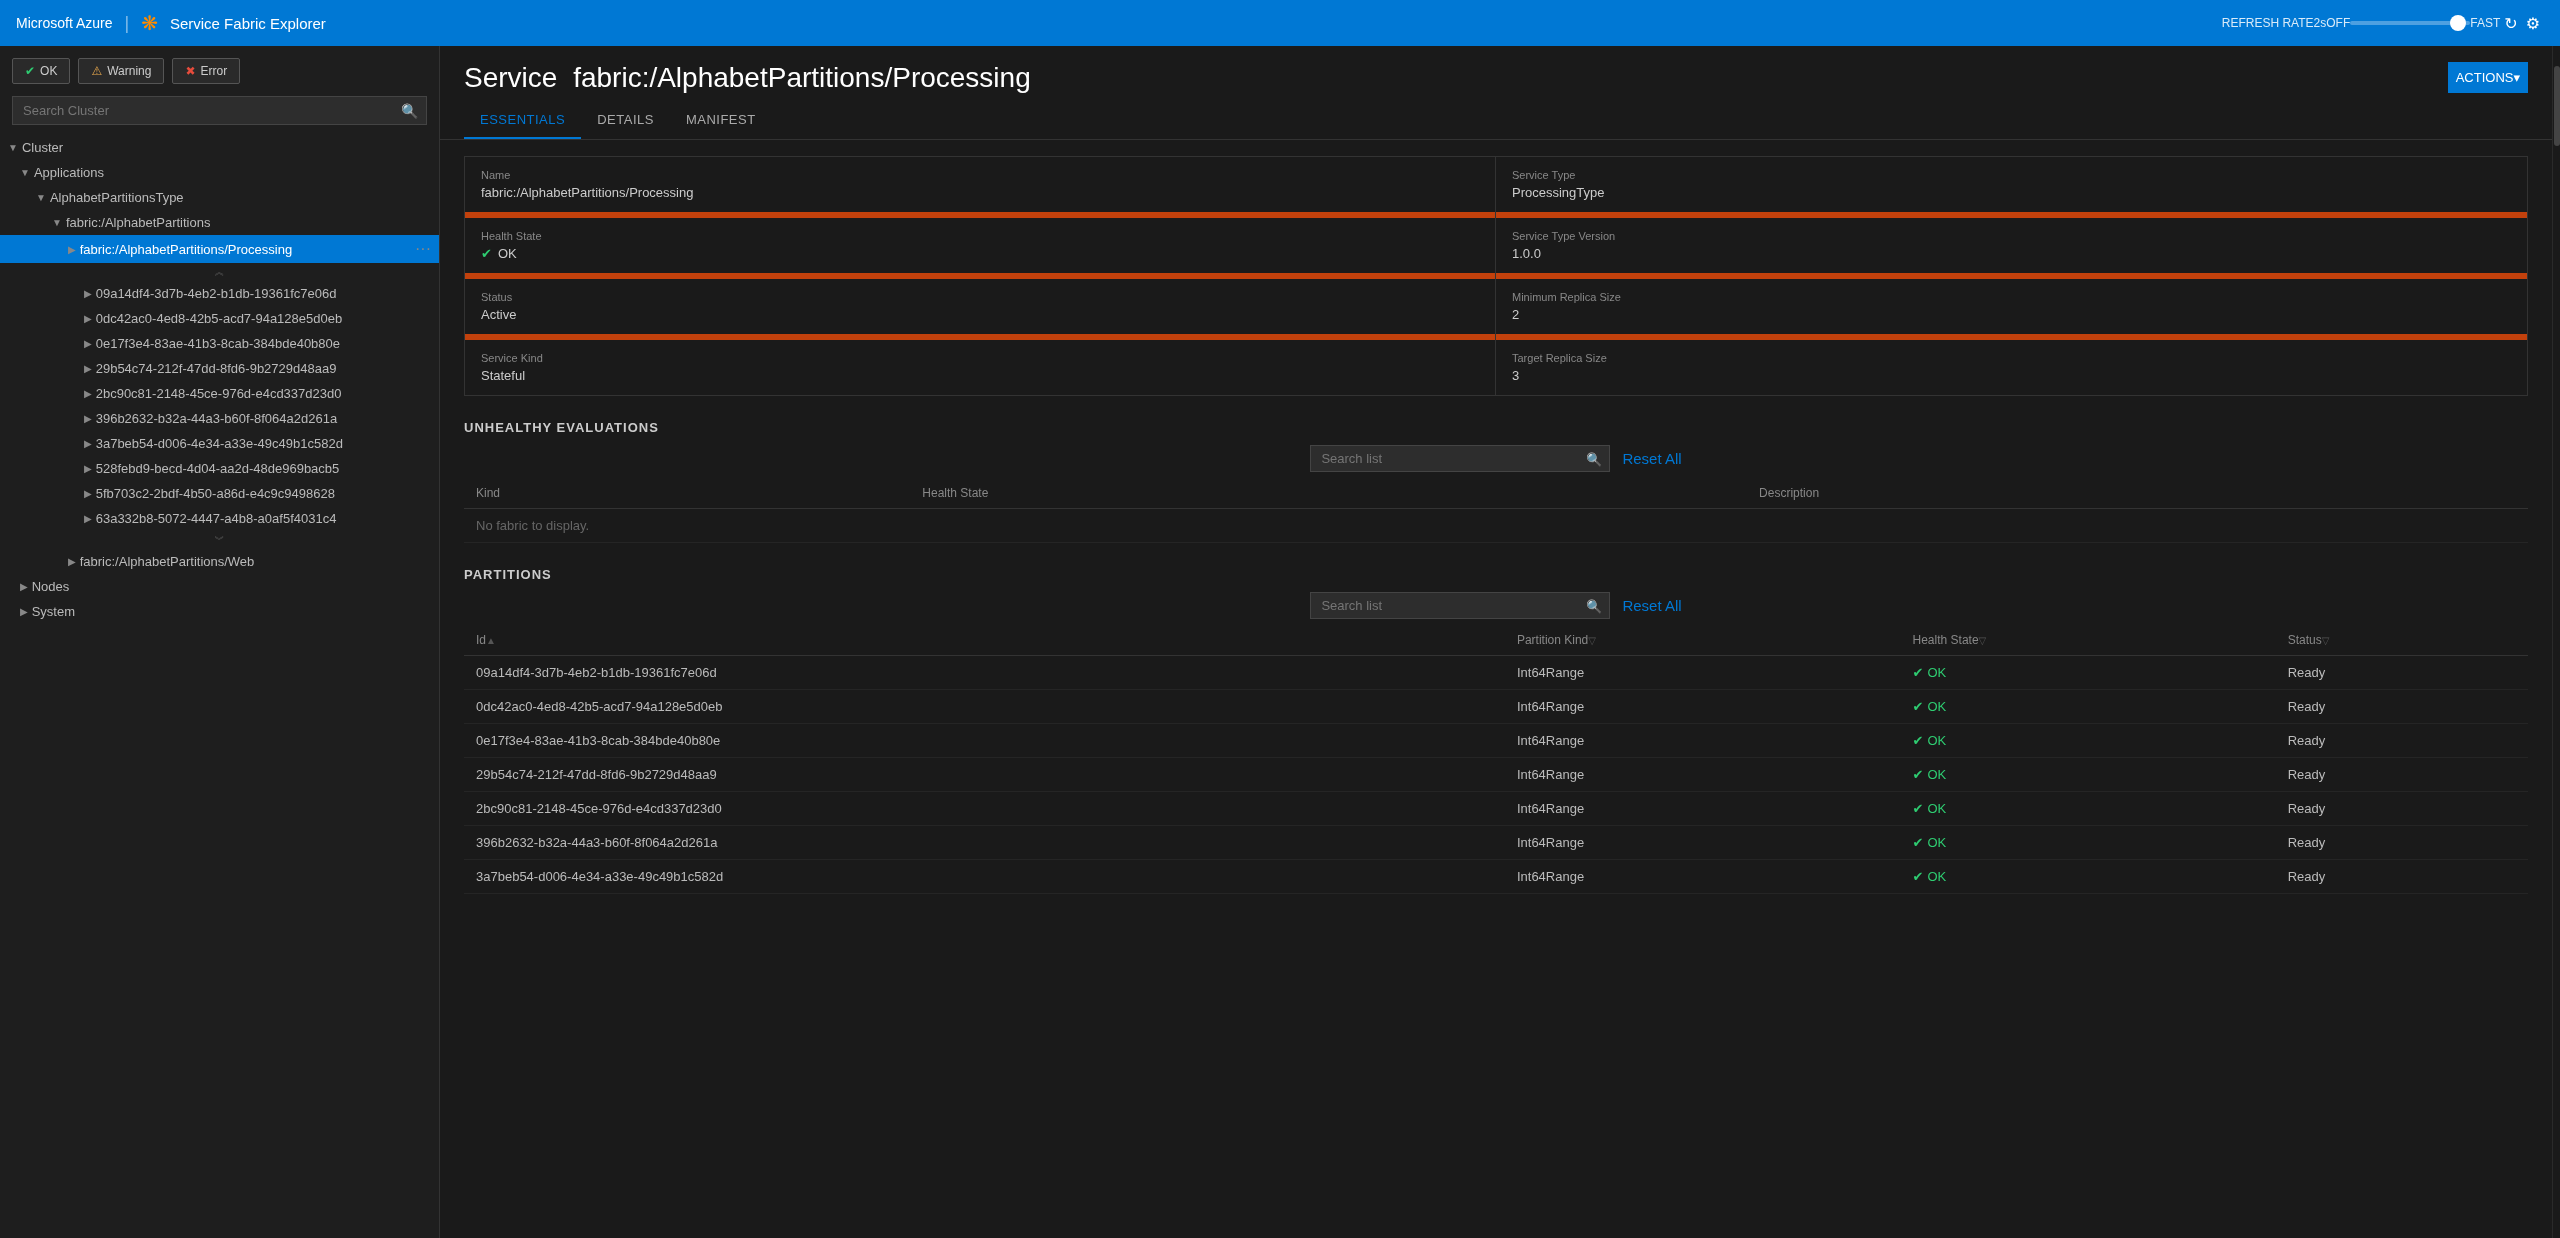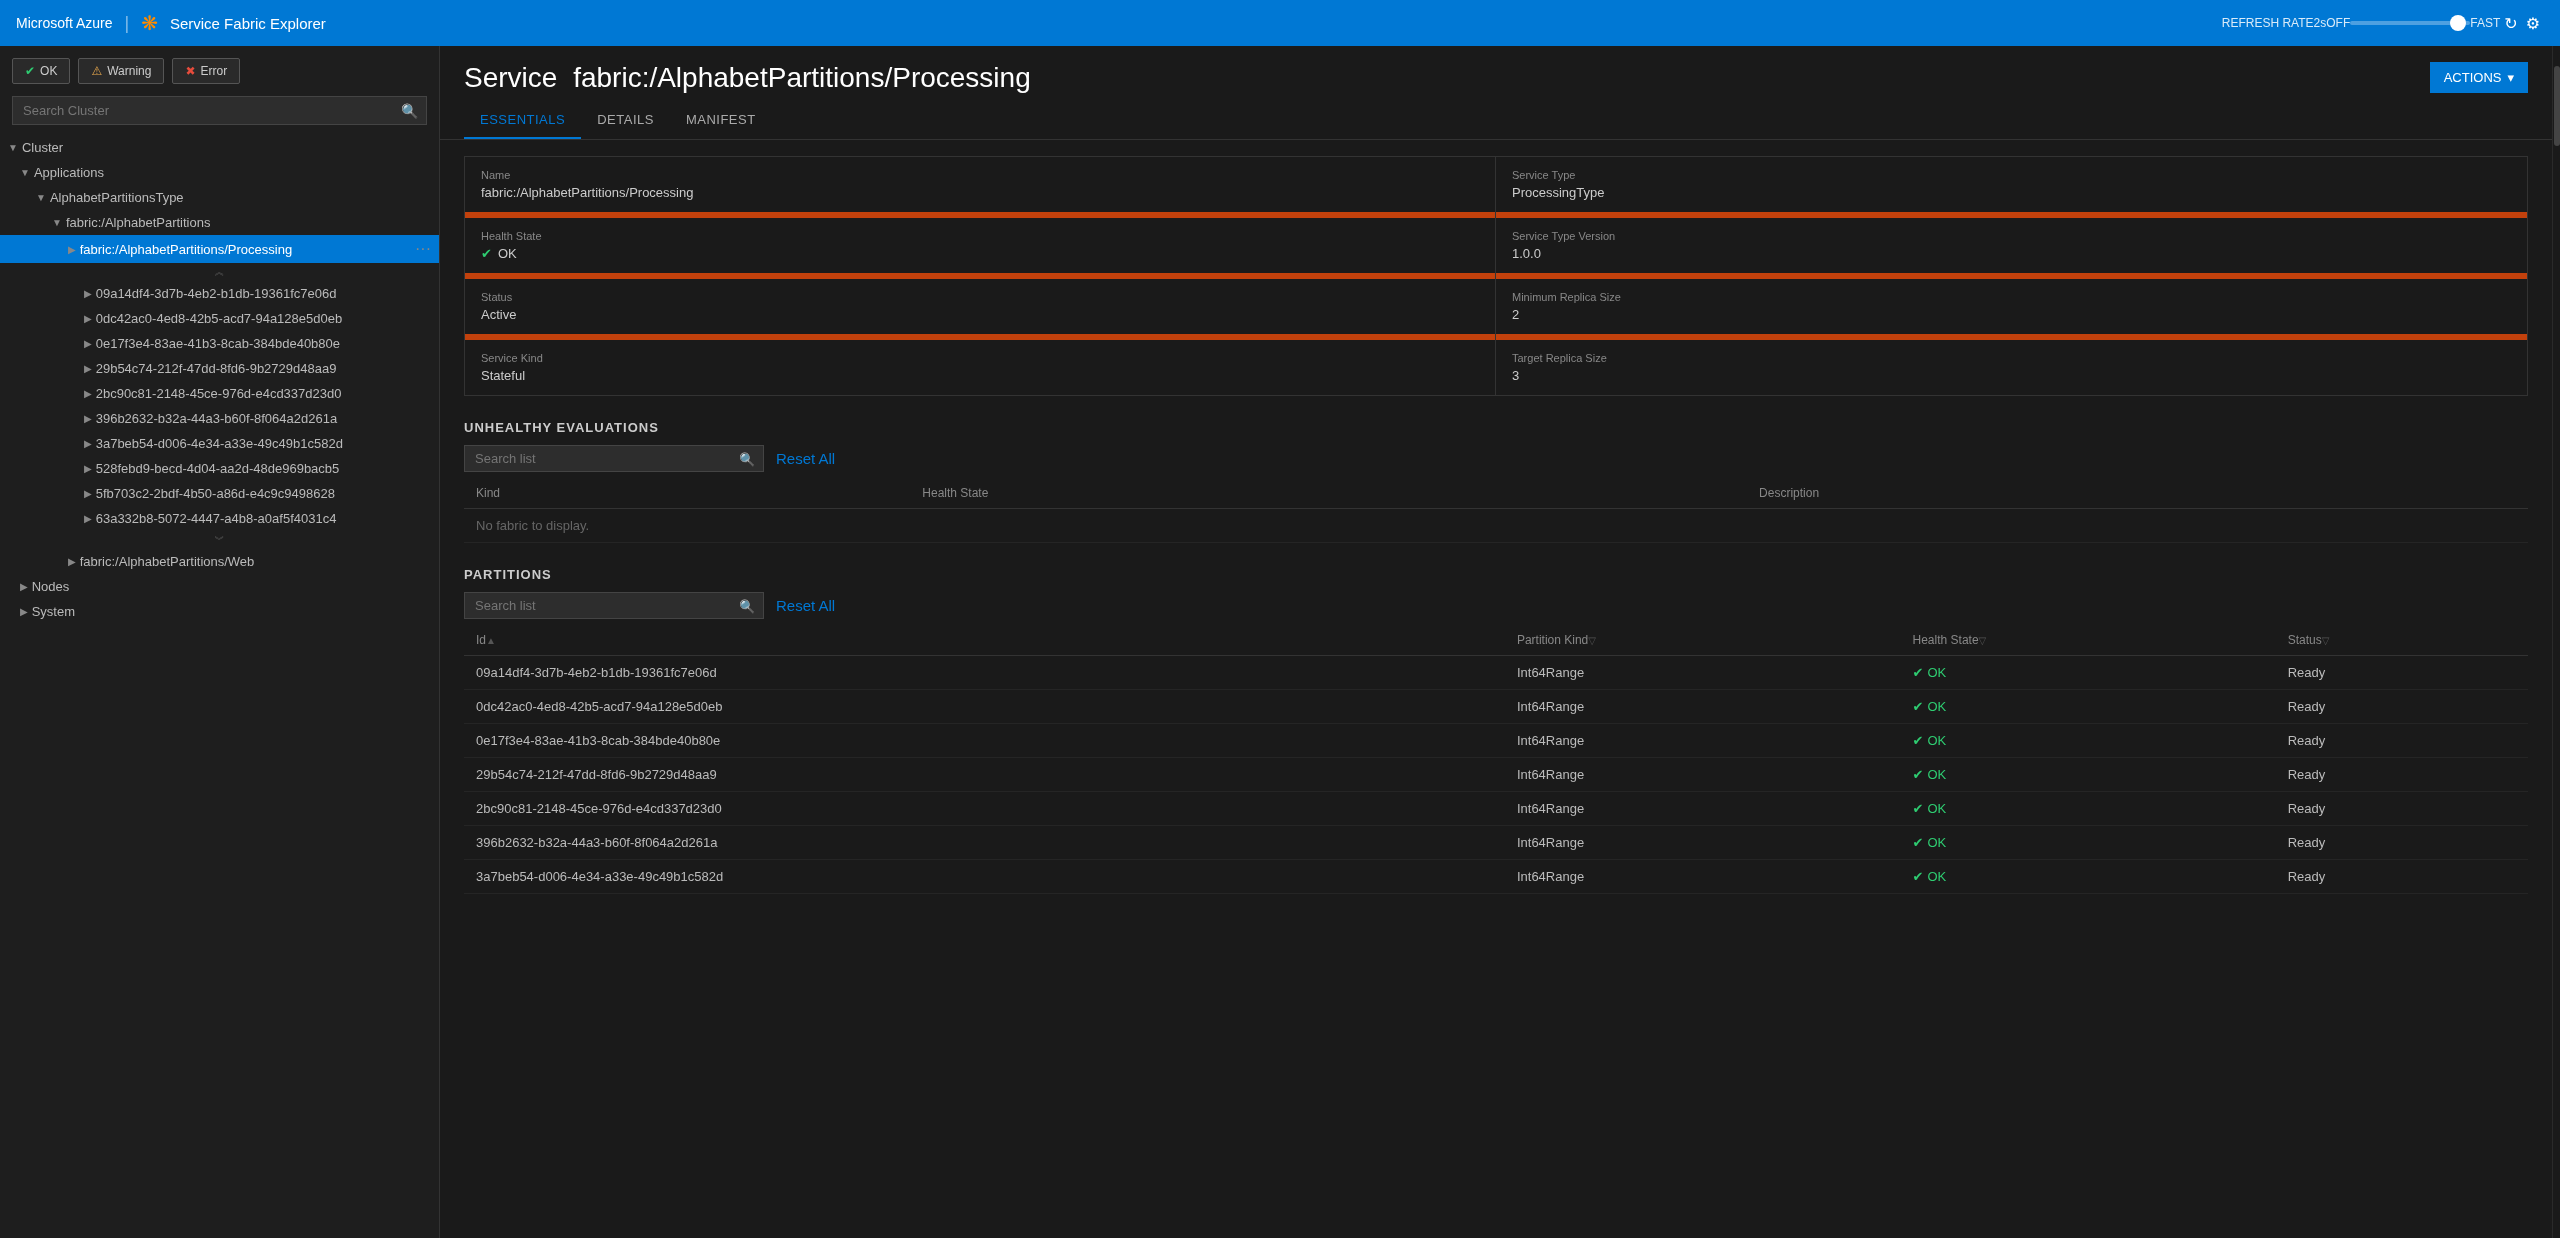--- a/index.html
+++ b/index.html
@@ -150,26 +150,25 @@
       justify-content: space-between;
       flex-shrink: 0;
     }
     .service-title { font-size: 28px; font-weight: 300; color: #ccc; }
     .service-title span { color: white; font-weight: 400; }
 
     .actions-btn {
       background: #0078d4;
       color: white;
       border: none;
-      padding: 8px 14px;
+      padding: 8px 8px;
       cursor: pointer;
       font-size: 13px;
       display: flex;
       align-items: flex-end;
-      gap: 6px;
     }
 
     .tabs-bar {
       display: flex;
       padding: 0 24px;
       border-bottom: 1px solid #333;
       margin-top: 8px;
       flex-shrink: 0;
     }
     .tab {
@@ -220,20 +219,21 @@
       letter-spacing: 1px;
       text-transform: uppercase;
     }
 
     
     .search-reset-row {
       display: flex;
       align-items: center;
       gap: 12px;
       margin-bottom: 6px;
+      justify-content: center;
     }
     .search-list-wrap {
       position: relative;
       flex: 0 0 300px;
     }
     .search-list-input {
       width: 100%;
       background: #2d2d2d;
       border: 1px solid #444;
       color: #ccc;

